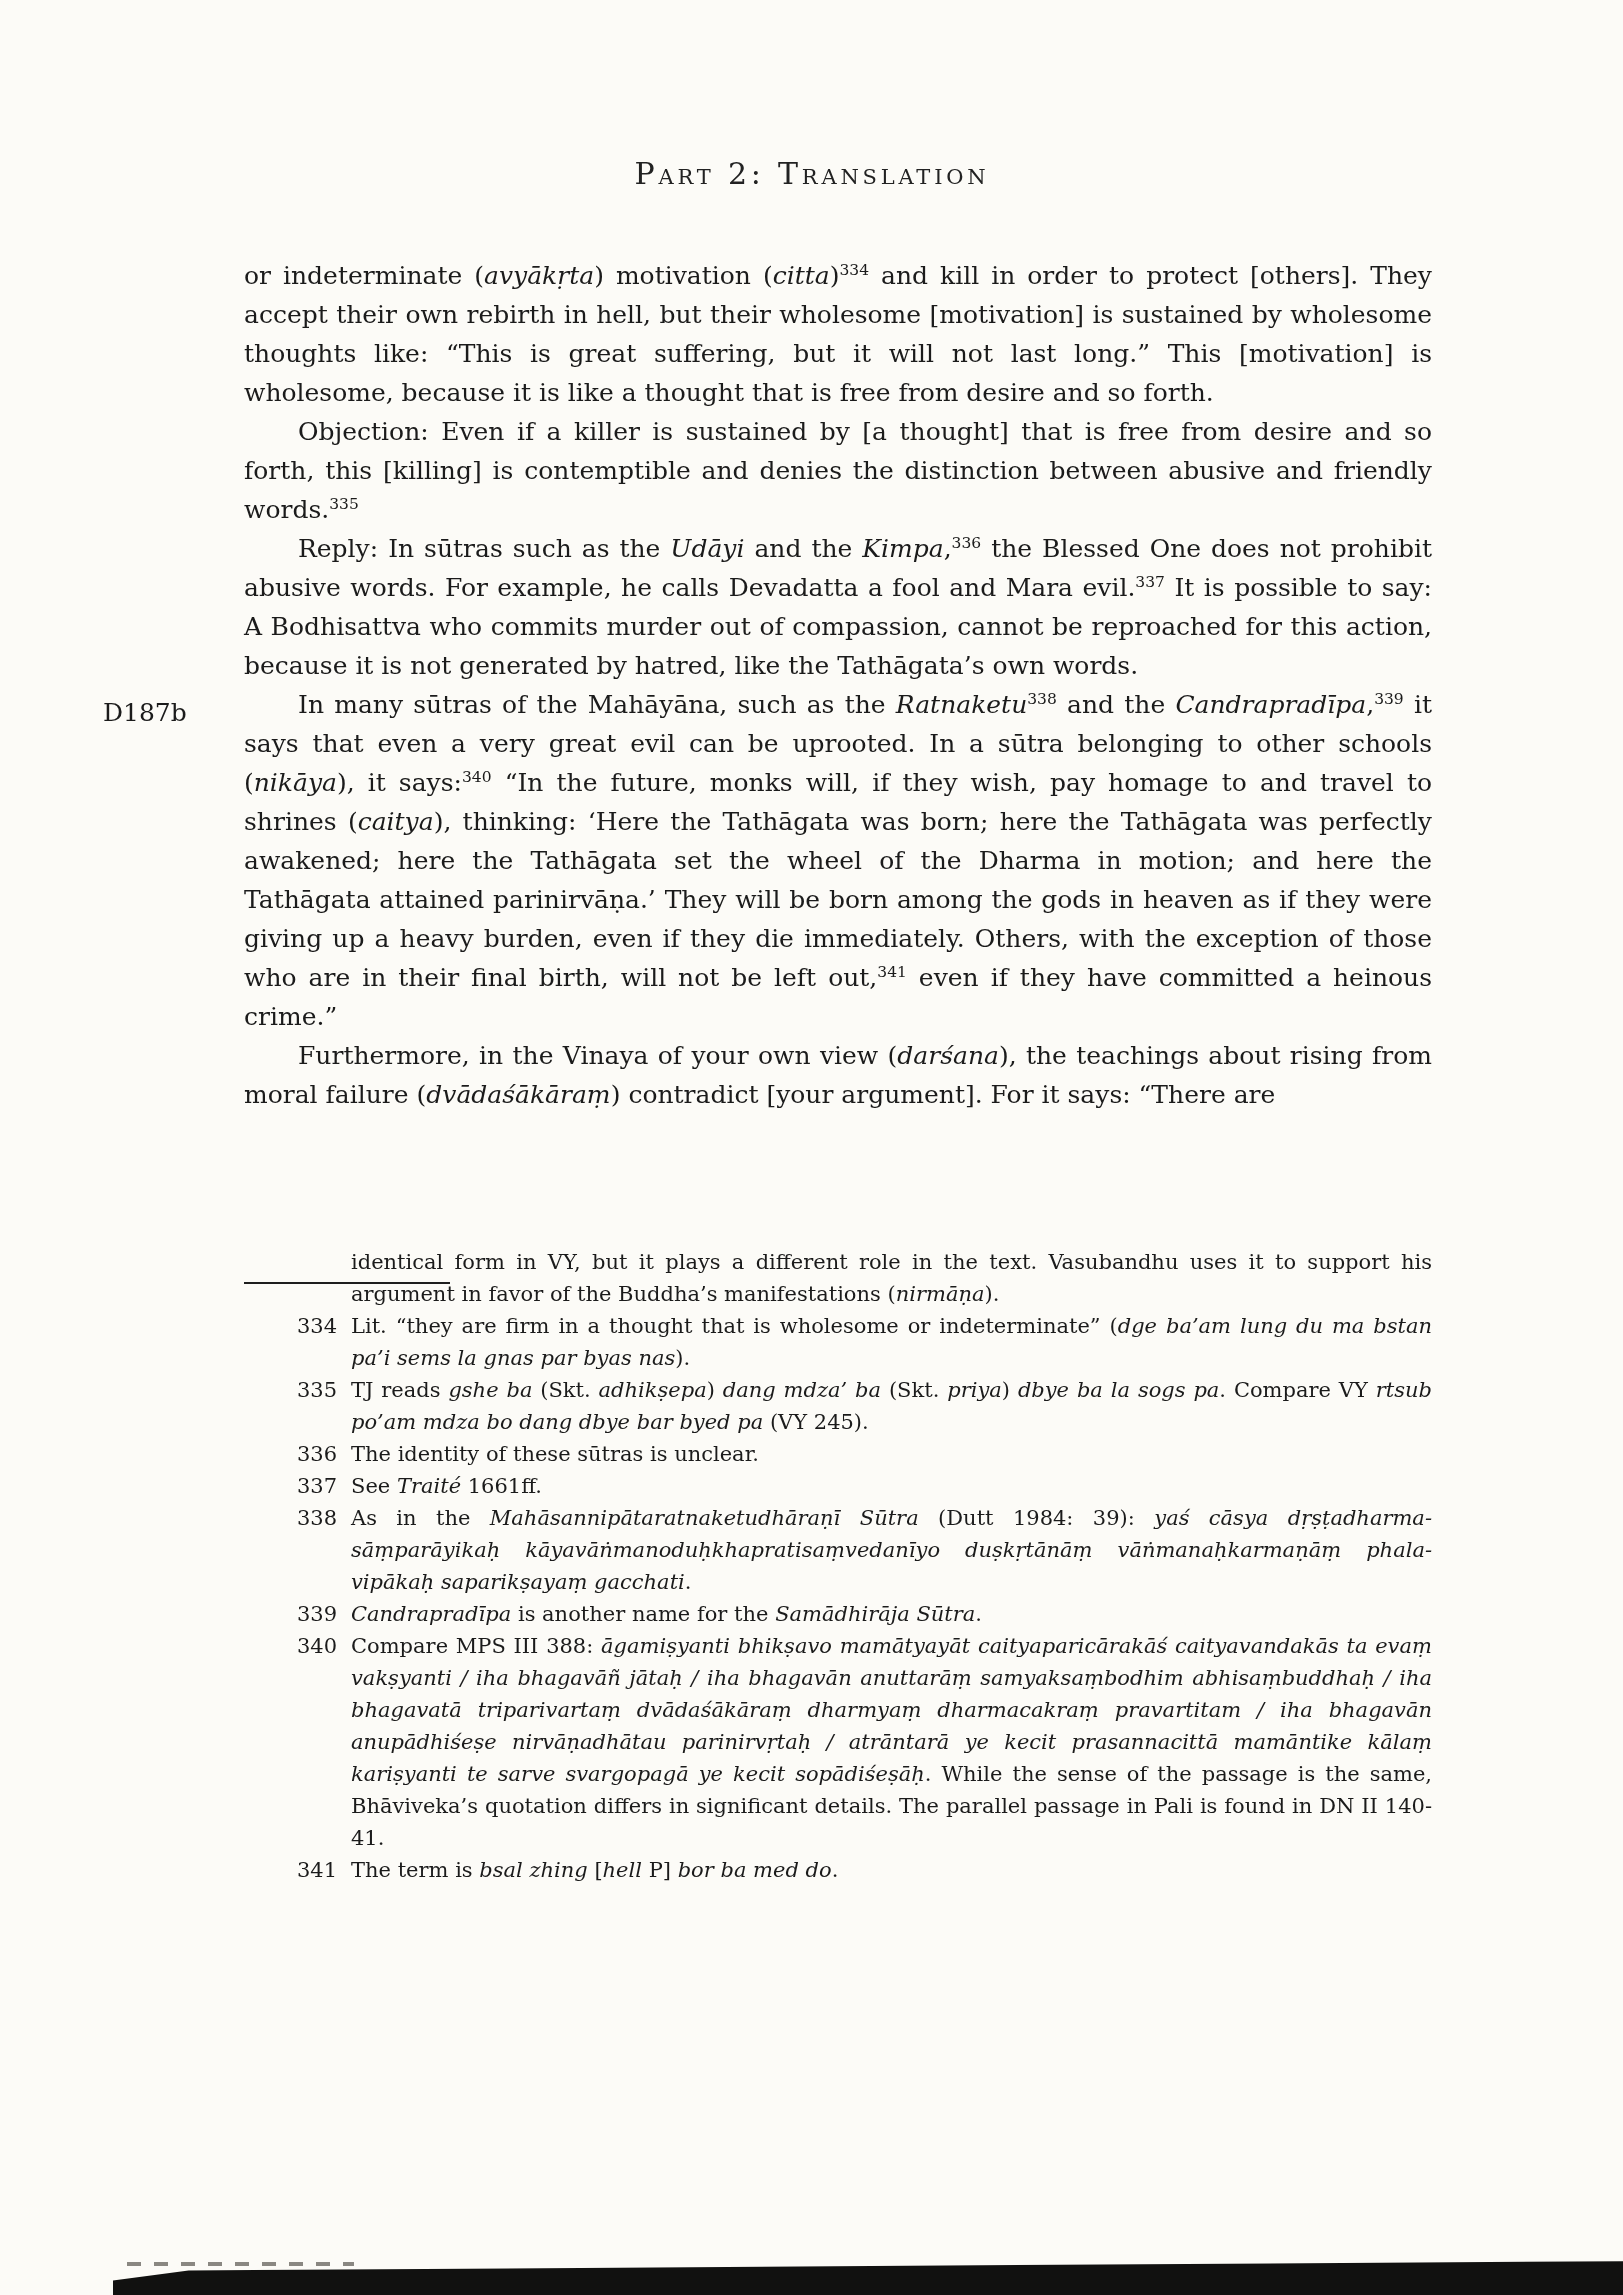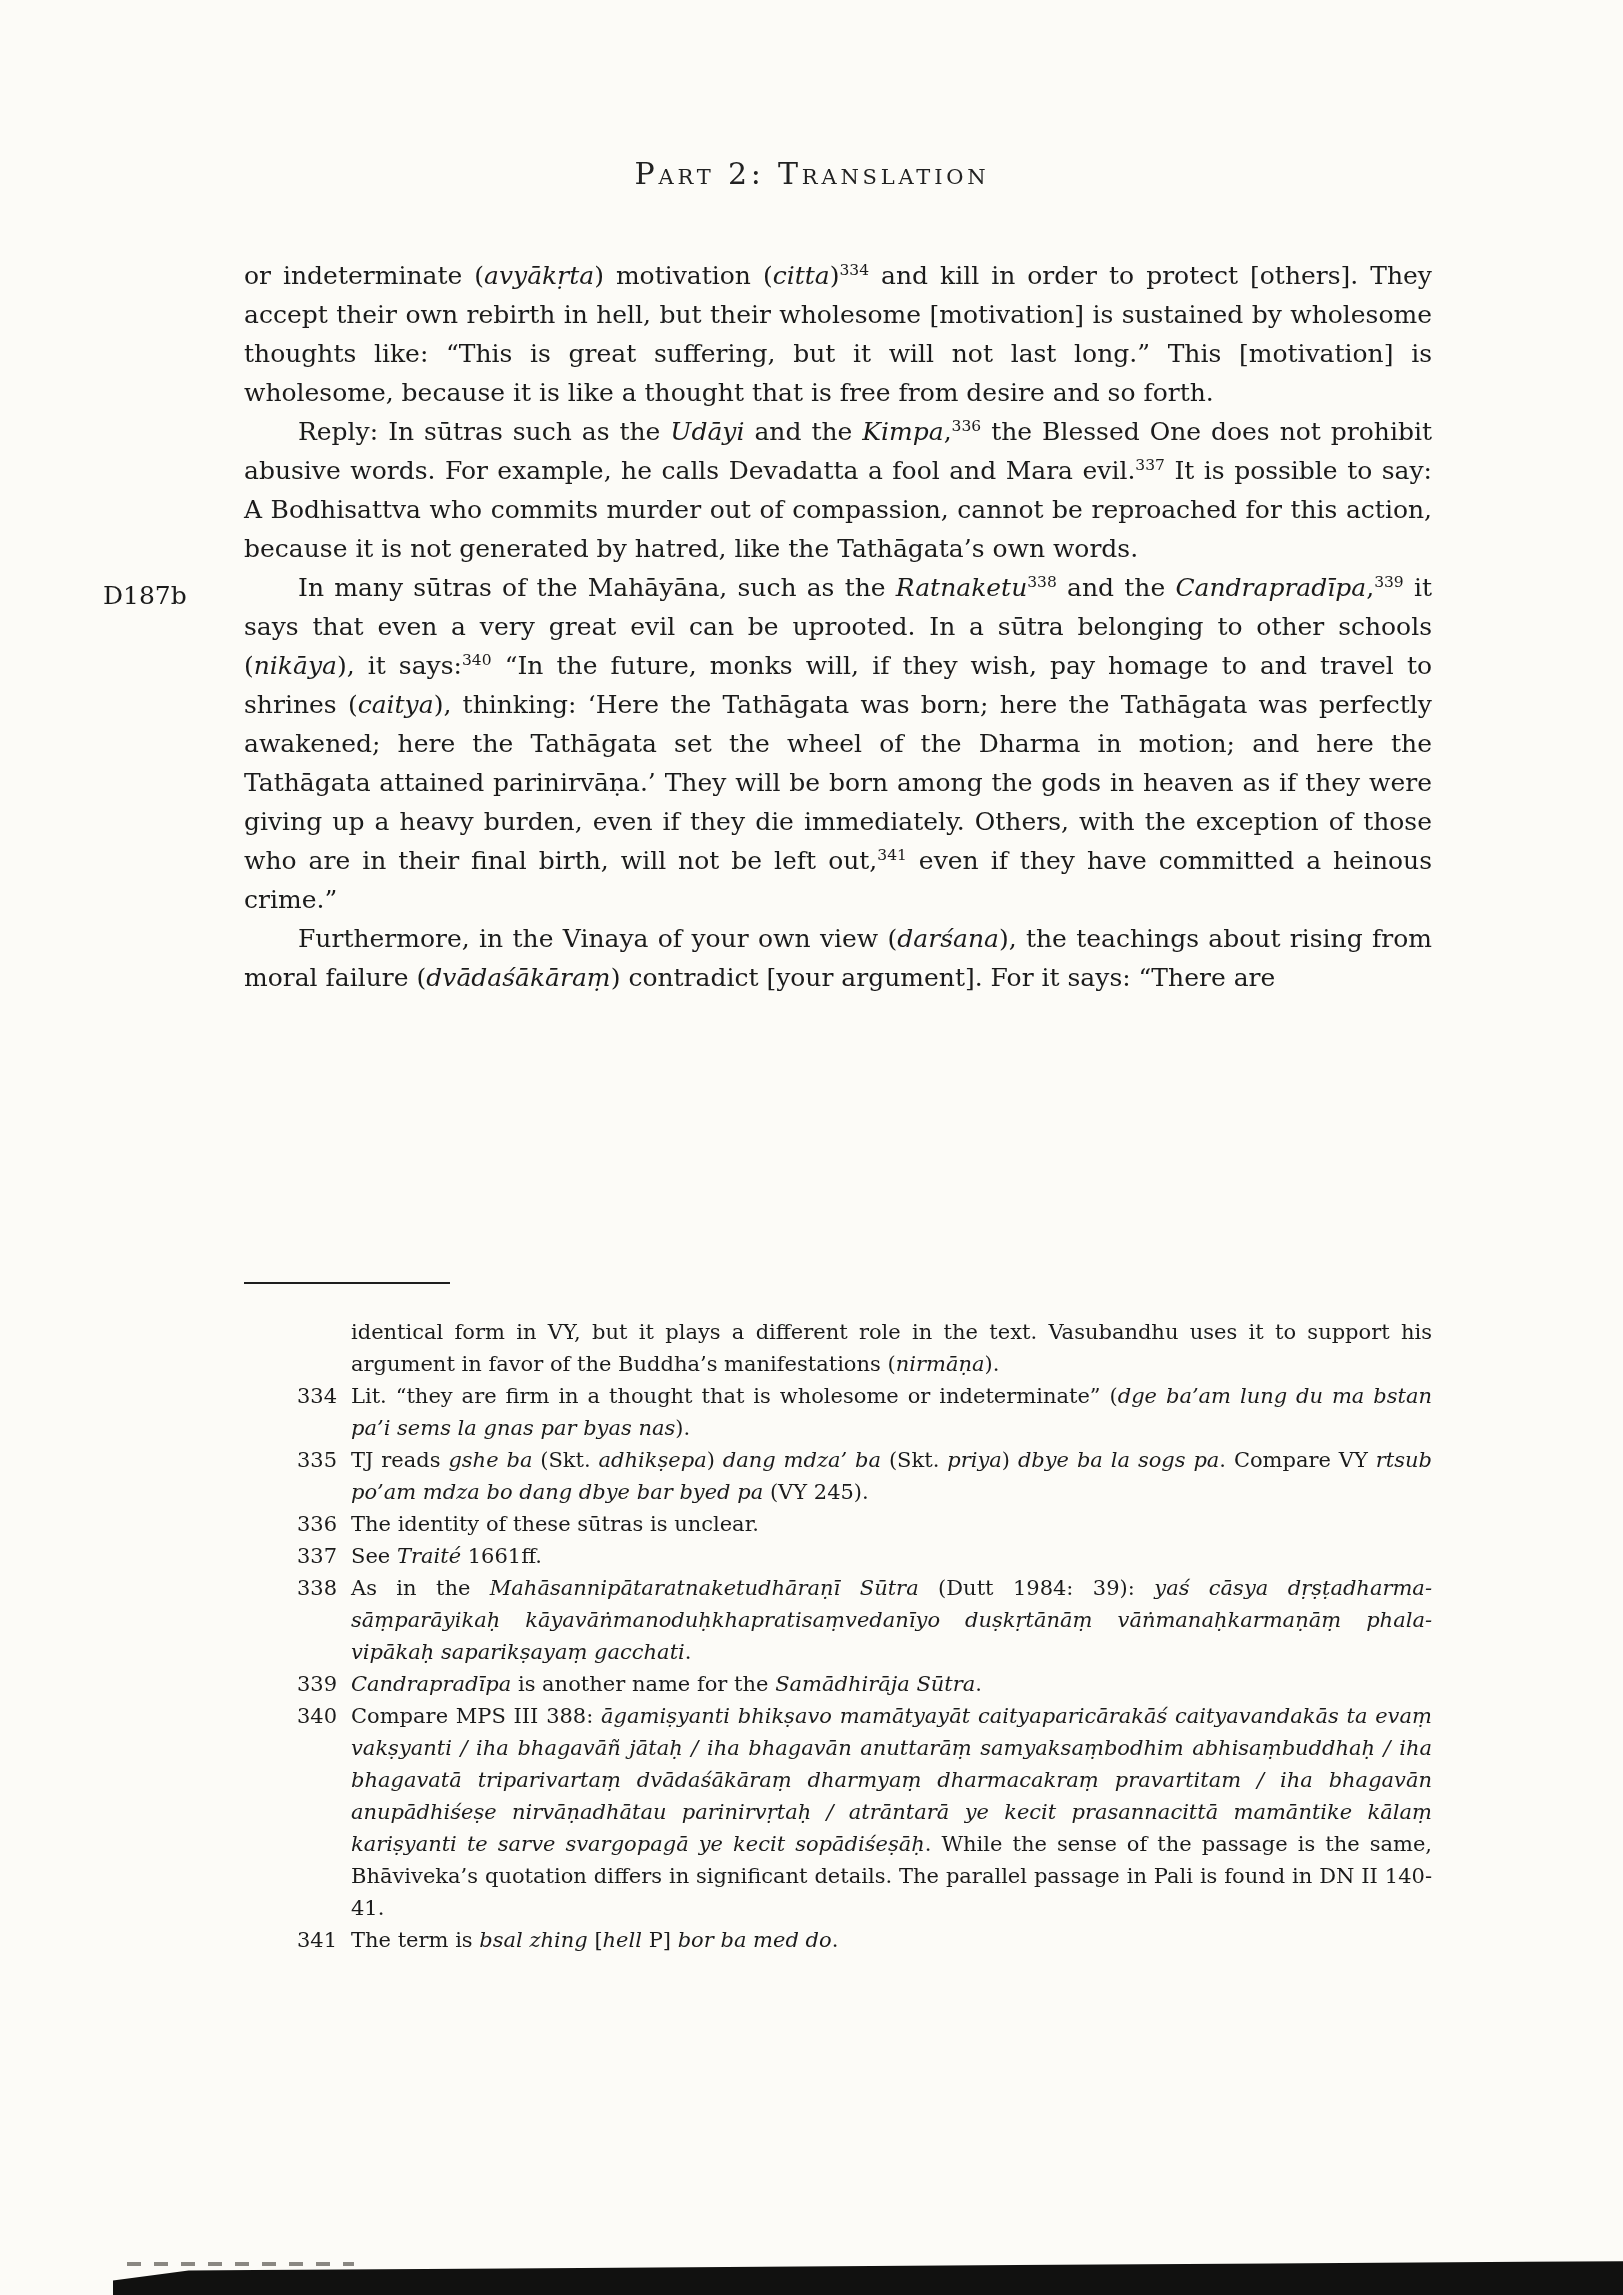--- a/index.html
+++ b/index.html
@@ -58,21 +58,21 @@
   .fn-rule {
     position: absolute;
     top: 1282px;
     left: 244px;
     width: 206px;
     height: 0;
     border-top: 2.3px solid #1e1e1e;
   }
   .footnotes {
     position: absolute;
-    top: 1316px;
+    top: 1246px;
     left: 297px;
     width: 1135px;
     font-size: 21px;
     line-height: 32px;
   }
   .fn { display: flex; margin: 0; }
   .fn-num { flex: 0 0 54px; }
   .fn-text { flex: 1; text-align: justify; }
   .page-number {
     position: absolute;
@@ -103,20 +103,21 @@
 </style>
 </head>
 <body>
 
 <div class="scan-page">
 
   <div class="running-head">Part 2: Translation</div>
 
   <main class="text-block">
     <p class="para">or indeterminate (<i>avyākṛta</i>) motivation (<i>citta</i>)<sup>334</sup> and kill in order to protect [others]. They accept their own rebirth in hell, but their wholesome [motivation] is sustained by wholesome thoughts like: “This is great suffering, but it will not last long.” This [motivation] is wholesome, because it is like a thought that is free from desire and so forth.</p>
+    <p class="para indent">Objection: Even if a killer is sustained by [a thought] that is free from desire and so forth, this [killing] is contemptible and denies the distinction between abusive and friendly words.<sup>335</sup></p>
     <p class="para indent">Reply: In sūtras such as the <i>Udāyi</i> and the <i>Kimpa</i>,<sup>336</sup> the Blessed One does not prohibit abusive words. For example, he calls Devadatta a fool and Mara evil.<sup>337</sup> It is possible to say: A Bodhisattva who commits murder out of compassion, cannot be reproached for this action, because it is not generated by hatred, like the Tathāgata’s own words.</p>
     <div class="para-wrap">
       <span class="margin-note">D187b</span>
       <p class="para indent">In many sūtras of the Mahāyāna, such as the <i>Ratnaketu</i><sup>338</sup> and the <i>Candrapradīpa</i>,<sup>339</sup> it says that even a very great evil can be uprooted. In a sūtra belonging to other schools (<i>nikāya</i>), it says:<sup>340</sup> “In the future, monks will, if they wish, pay homage to and travel to shrines (<i>caitya</i>), thinking: ‘Here the Tathāgata was born; here the Tathāgata was perfectly awakened; here the Tathāgata set the wheel of the Dharma in motion; and here the Tathāgata attained parinirvāṇa.’ They will be born among the gods in heaven as if they were giving up a heavy burden, even if they die immediately. Others, with the exception of those who are in their final birth, will not be left out,<sup>341</sup> even if they have committed a heinous crime.”</p>
     </div>
     <p class="para indent">Furthermore, in the Vinaya of your own view (<i>darśana</i>), the teachings about rising from moral failure (<i>dvādaśākāraṃ</i>) contradict [your argument]. For it says: “There are</p>
   </main>
 
   <div class="fn-rule"></div>
 

